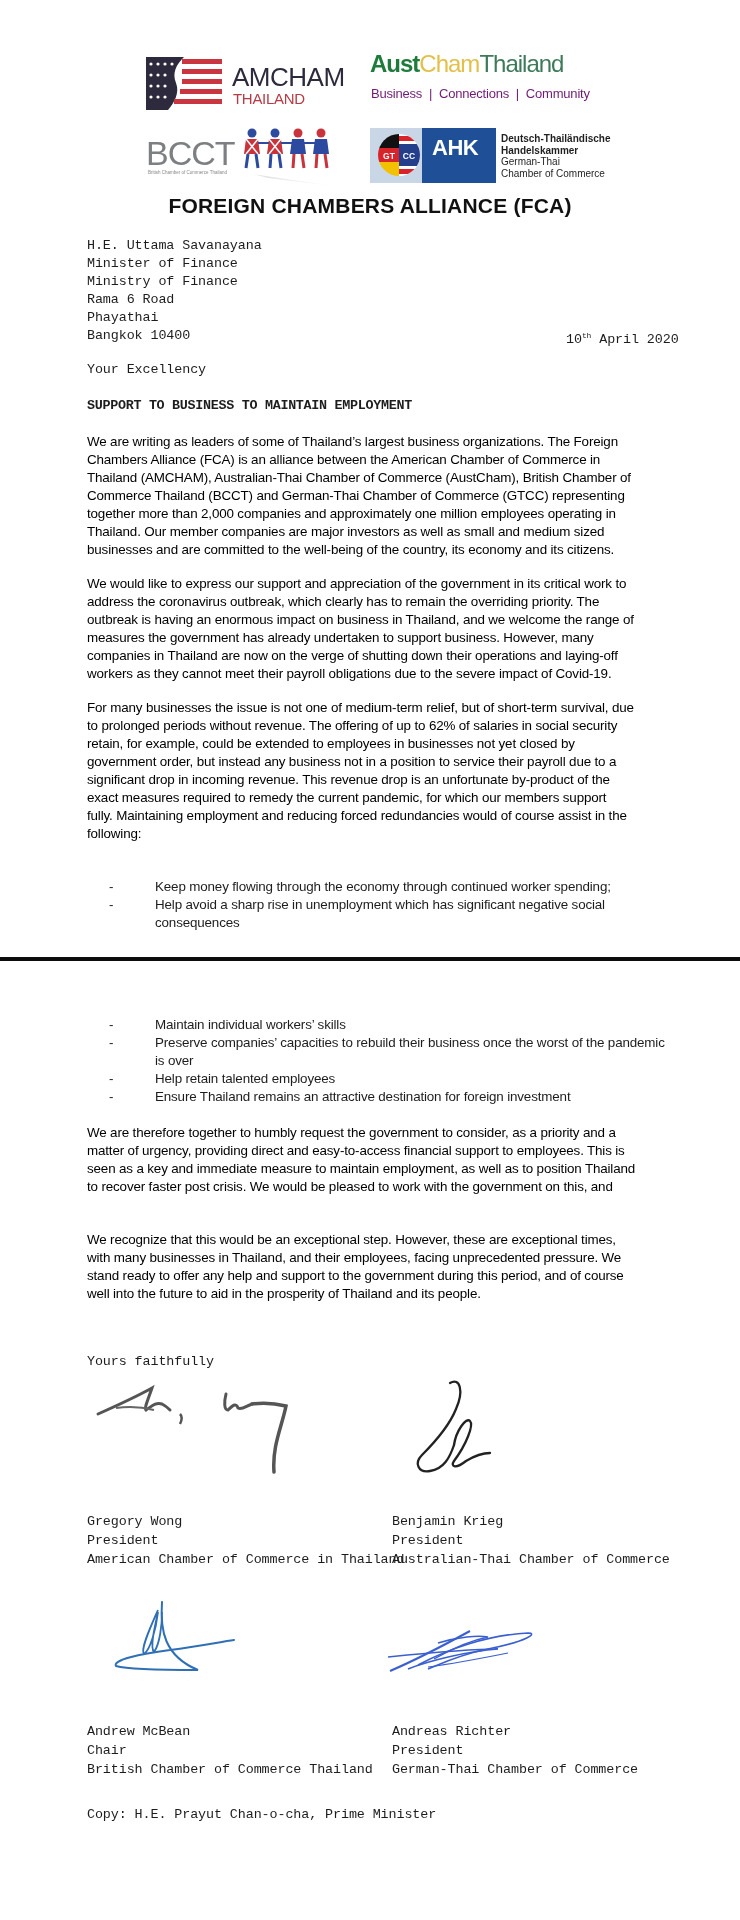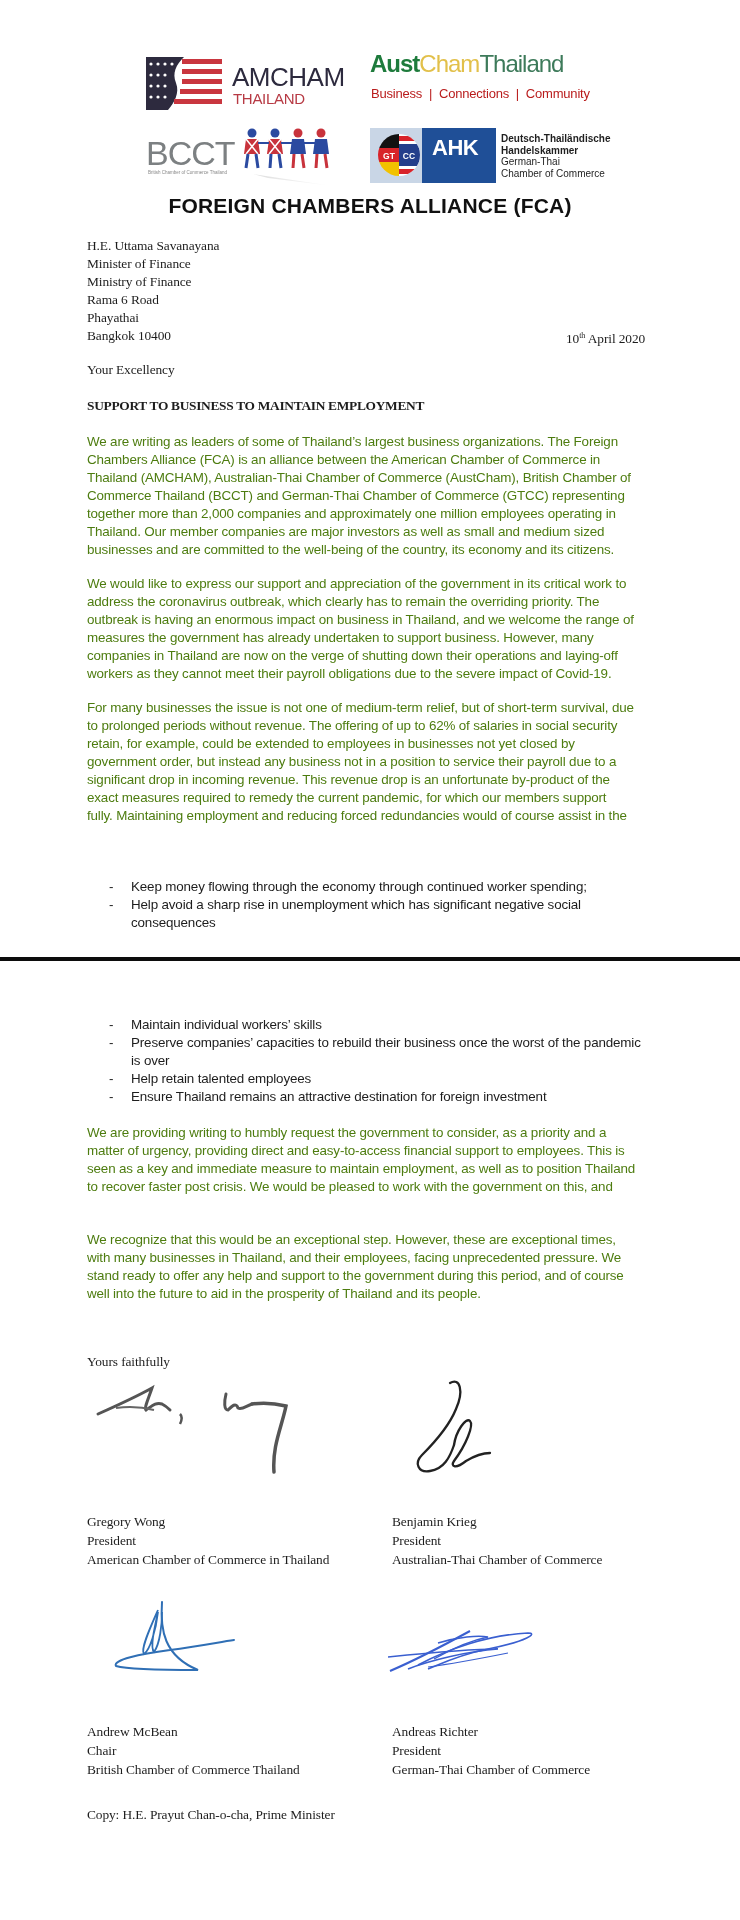--- a/index.html
+++ b/index.html
@@ -1,35 +1,35 @@
 <!DOCTYPE html>
 <html><head>
 <meta charset="utf-8">
 <style>
   html, body { margin: 0; padding: 0; background: #ffffff; }
   body { width: 740px; height: 1920px; position: relative; overflow: hidden;
          font-family: "Liberation Sans", sans-serif; color: #1a1a1a; }
   .abs { position: absolute; }
-  .txt { font-family: Liberation Serif, serif; font-size: 13.4px; line-height: 18px; color: #1d1d1d; white-space: nowrap; letter-spacing: -0.1px; }
-  .para { position: absolute; left: 87px; width: 580px; font-family: "Liberation Sans", sans-serif; font-size: 13.4px; line-height: 18px; color: #4d7c0f; }
+  .txt { font-family: Liberation Mono, monospace; font-size: 13.4px; line-height: 18px; color: #1d1d1d; white-space: nowrap; letter-spacing: -0.1px; }
+  .para { position: absolute; left: 87px; width: 580px; font-family: "Liberation Sans", sans-serif; font-size: 13.4px; line-height: 18px; color: #000000; }
   .para .ln { display: block; white-space: nowrap; letter-spacing: -0.15px; }
   .bullets { position: absolute; left: 87px; width: 600px; font-size: 13.4px; line-height: 18px; color: #1d1d1d; }
   .bullet { position: relative; padding-left: 44px; }
   .bullet .dash { position: absolute; left: 22px; top: 0; }
-  .bullet .ln { display: block; white-space: nowrap; letter-spacing: -0.15px; }
+  .bullet .ln { display: block; white-space: nowrap; letter-spacing: -0.15px; margin-left: 24px; }
 
   
   .amcham-flag { left: 146px; top: 57px; width: 76px; height: 53px; }
   .amcham-word { left: 232px; top: 62px; font-size: 26px; color: #2d2a3e; letter-spacing: -0.5px; font-family: "Liberation Sans", sans-serif; }
   .amcham-sub { left: 233px; top: 90px; font-size: 15px; color: #b73a44; letter-spacing: -0.3px; }
   .aust-word { left: 370px; top: 50px; font-size: 24px; letter-spacing: -1px; }
   .aust-word .a1 { color: #1e7b3c; font-weight: bold; }
   .aust-word .a2 { color: #e2c04a; }
   .aust-word .a3 { color: #3d7a5a; }
-  .aust-tag { left: 371px; top: 86px; font-size: 13px; color: #b91c1c; letter-spacing: -0.2px; }
+  .aust-tag { left: 371px; top: 86px; font-size: 13px; color: #701a75; letter-spacing: -0.2px; }
   .bcct-word { left: 146px; top: 134px; font-size: 34px; color: #7c8082; letter-spacing: -1px; }
   .bcct-sub { left: 148px; top: 170px; font-size: 4.5px; color: #888; }
   .bcct-figs { left: 238px; top: 126px; width: 100px; height: 60px; }
   .ahk-box { left: 370px; top: 128px; width: 126px; height: 55px; background: #1f4f97; }
   .ahk-light { left: 370px; top: 128px; width: 52px; height: 55px; background: #c9d6e6; }
   .ahk-word { left: 432px; top: 135px; font-size: 22px; font-weight: bold; color: #ffffff; letter-spacing: -0.5px; }
   .ahk-circle { left: 377px; top: 133px; width: 44px; height: 44px; }
   .ahk-text { left: 501px; top: 133px; font-size: 10px; line-height: 11.5px; color: #1f1f1f; }
   .ahk-text b { font-weight: bold; margin-top: 38px; }
   .fca-title { left: 0; width: 740px; top: 194px; text-align: center; font-size: 21px; font-weight: bold; color: #111; letter-spacing: 0.2px; }
@@ -177,20 +177,21 @@
 </div>
 
 <div class="para" style="top:699px;">
   <span class="ln">For many businesses the issue is not one of medium-term relief, but of short-term survival, due</span>
   <span class="ln">to prolonged periods without revenue. The offering of up to 62% of salaries in social security</span>
   <span class="ln">retain, for example, could be extended to employees in businesses not yet closed by</span>
   <span class="ln">government order, but instead any business not in a position to service their payroll due to a</span>
   <span class="ln">significant drop in incoming revenue. This revenue drop is an unfortunate by-product of the</span>
   <span class="ln">exact measures required to remedy the current pandemic, for which our members support</span>
   <span class="ln">fully. Maintaining employment and reducing forced redundancies would of course assist in the</span>
+  <span class="ln">following:</span>
 </div>
 
 <div class="bullets" style="top:878px;">
   <div class="bullet">
     <span class="dash">-</span>
     <span class="ln">Keep money flowing through the economy through continued worker spending;</span>
   </div>
   <div class="bullet">
     <span class="dash">-</span>
     <span class="ln">Help avoid a sharp rise in unemployment which has significant negative social</span>
@@ -214,21 +215,21 @@
     <span class="dash">-</span>
     <span class="ln">Help retain talented employees</span>
   </div>
   <div class="bullet">
     <span class="dash">-</span>
     <span class="ln">Ensure Thailand remains an attractive destination for foreign investment</span>
   </div>
 </div>
 
 <div class="para" style="top:1124px;">
-  <span class="ln">We are providing writing to humbly request the government to consider, as a priority and a</span>
+  <span class="ln">We are therefore together to humbly request the government to consider, as a priority and a</span>
   <span class="ln">matter of urgency, providing direct and easy-to-access financial support to employees. This is</span>
   <span class="ln">seen as a key and immediate measure to maintain employment, as well as to position Thailand</span>
   <span class="ln">to recover faster post crisis. We would be pleased to work with the government on this, and</span>
 </div>
 
 <div class="para" style="top:1231px;">
   <span class="ln">We recognize that this would be an exceptional step. However, these are exceptional times,</span>
   <span class="ln">with many businesses in Thailand, and their employees, facing unprecedented pressure. We</span>
   <span class="ln">stand ready to offer any help and support to the government during this period, and of course</span>
   <span class="ln">well into the future to aid in the prosperity of Thailand and its people.</span>

